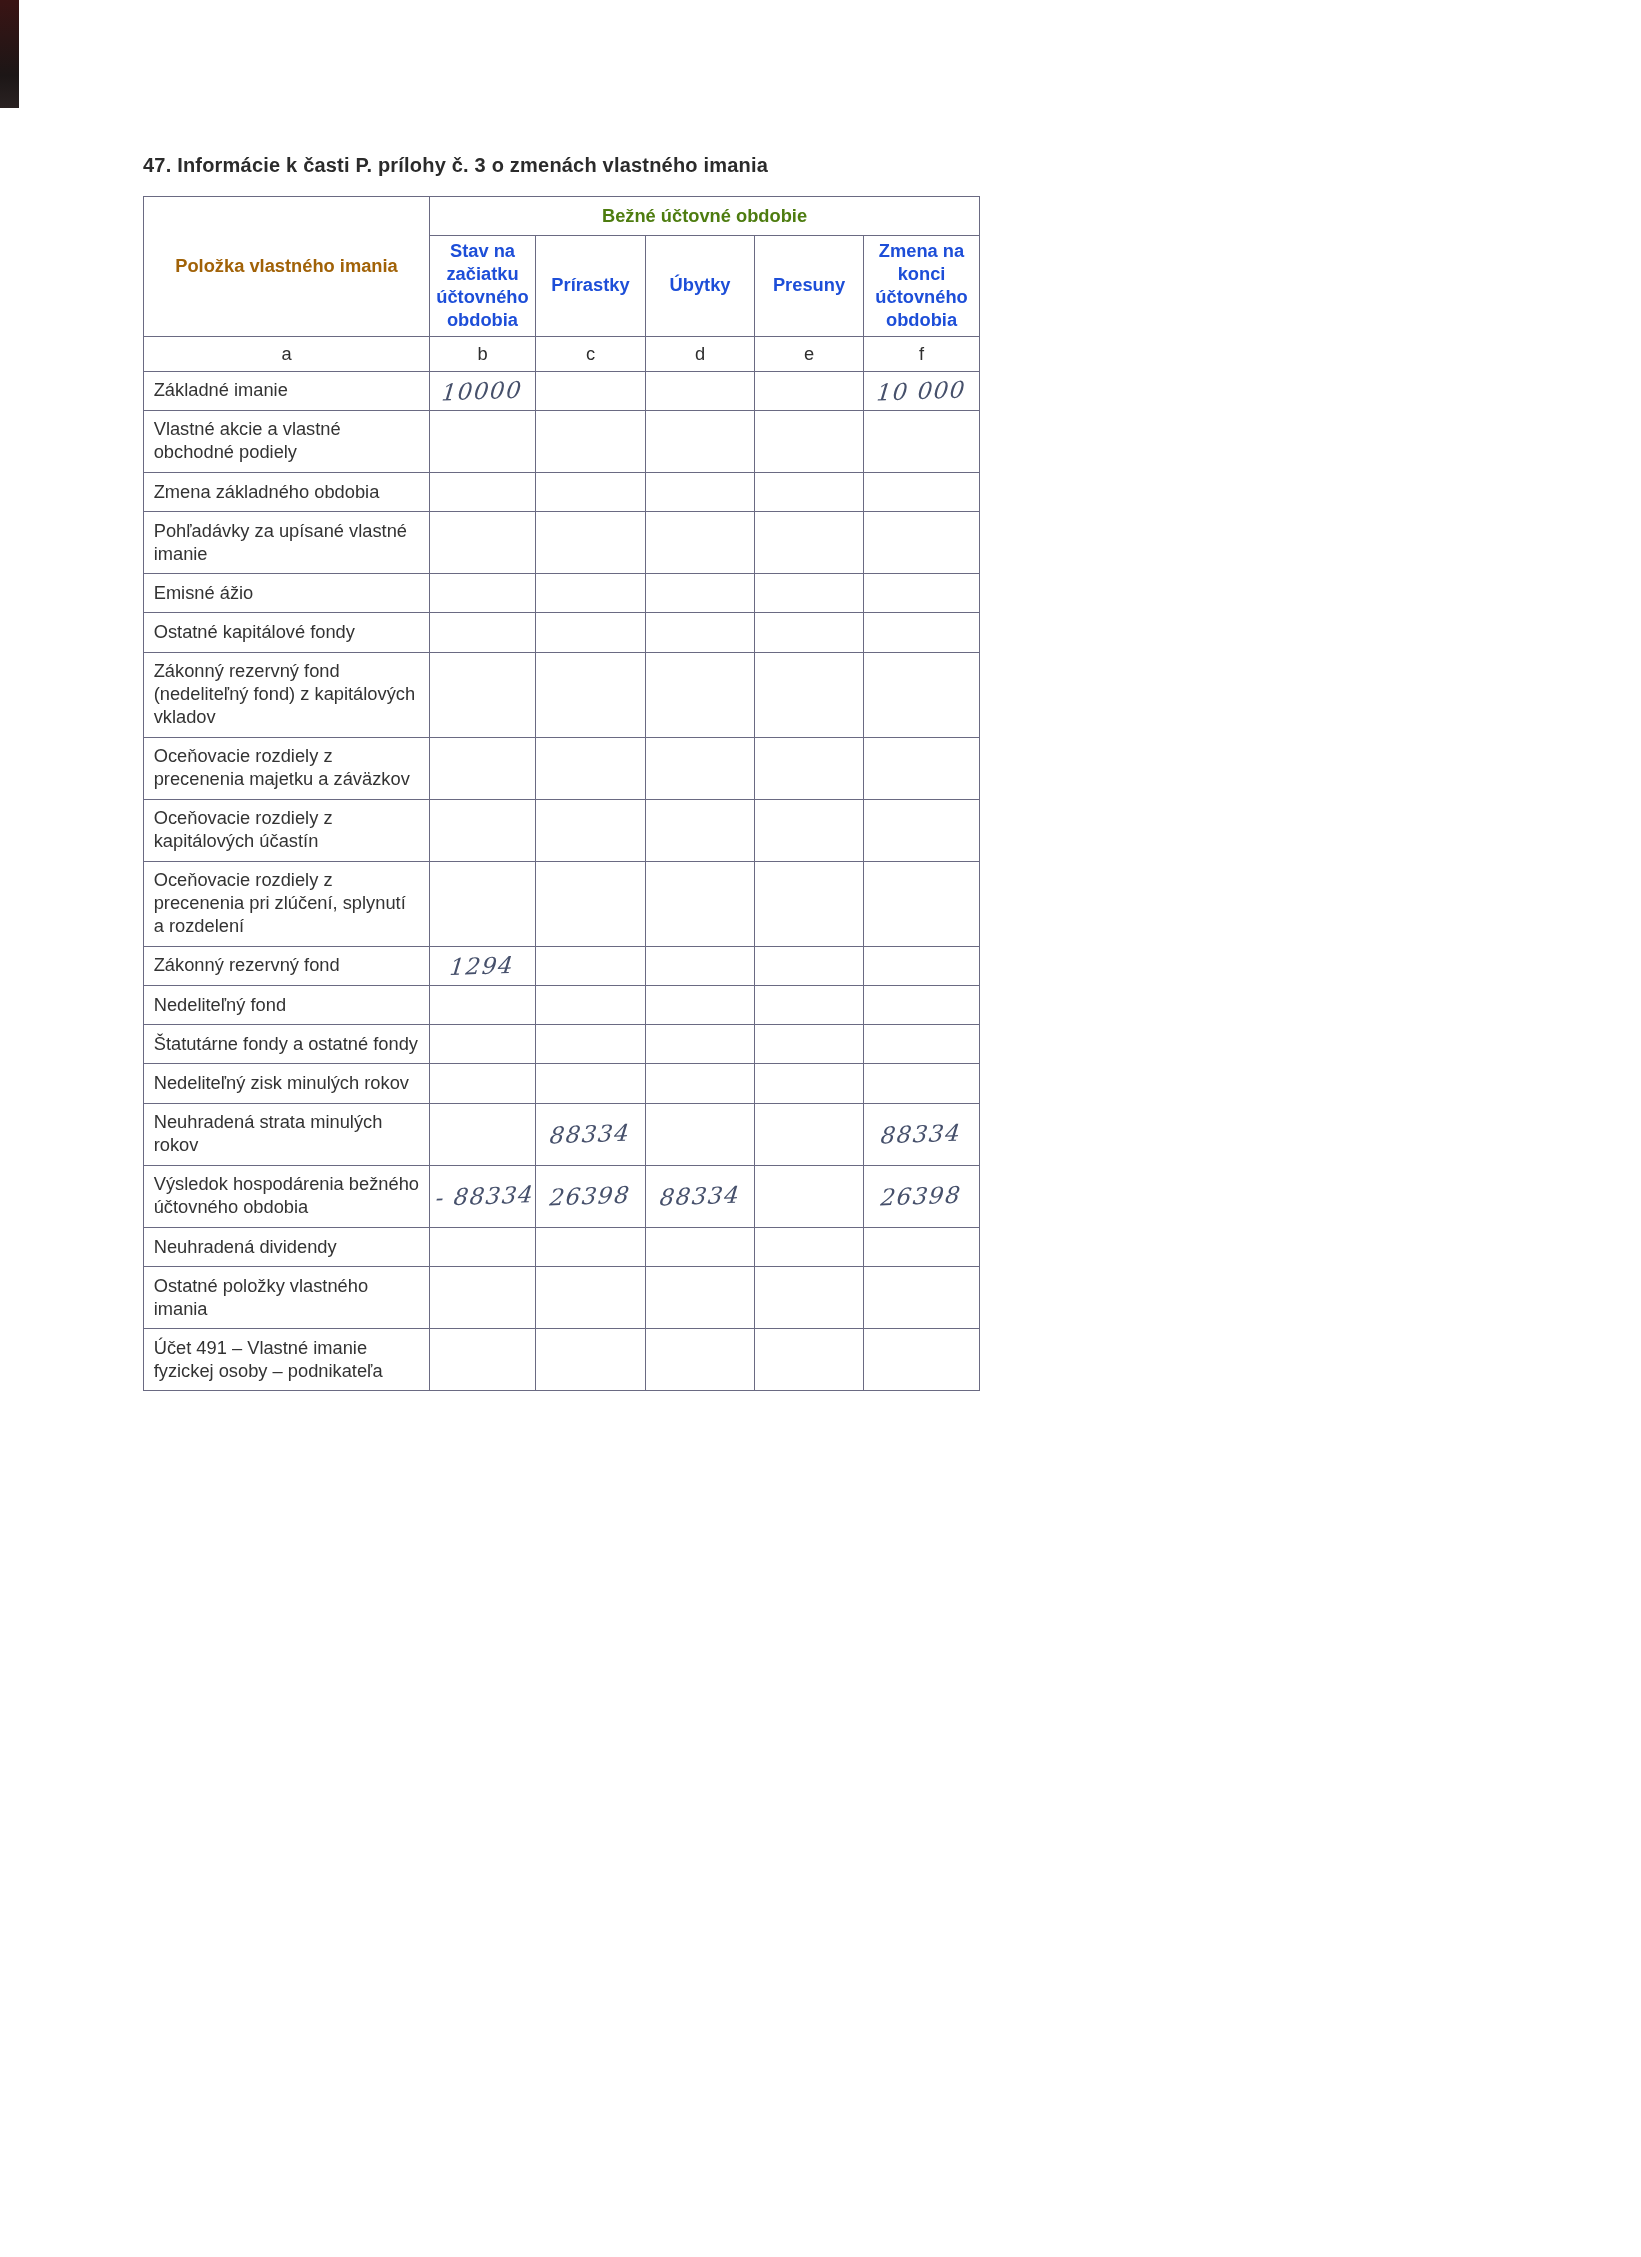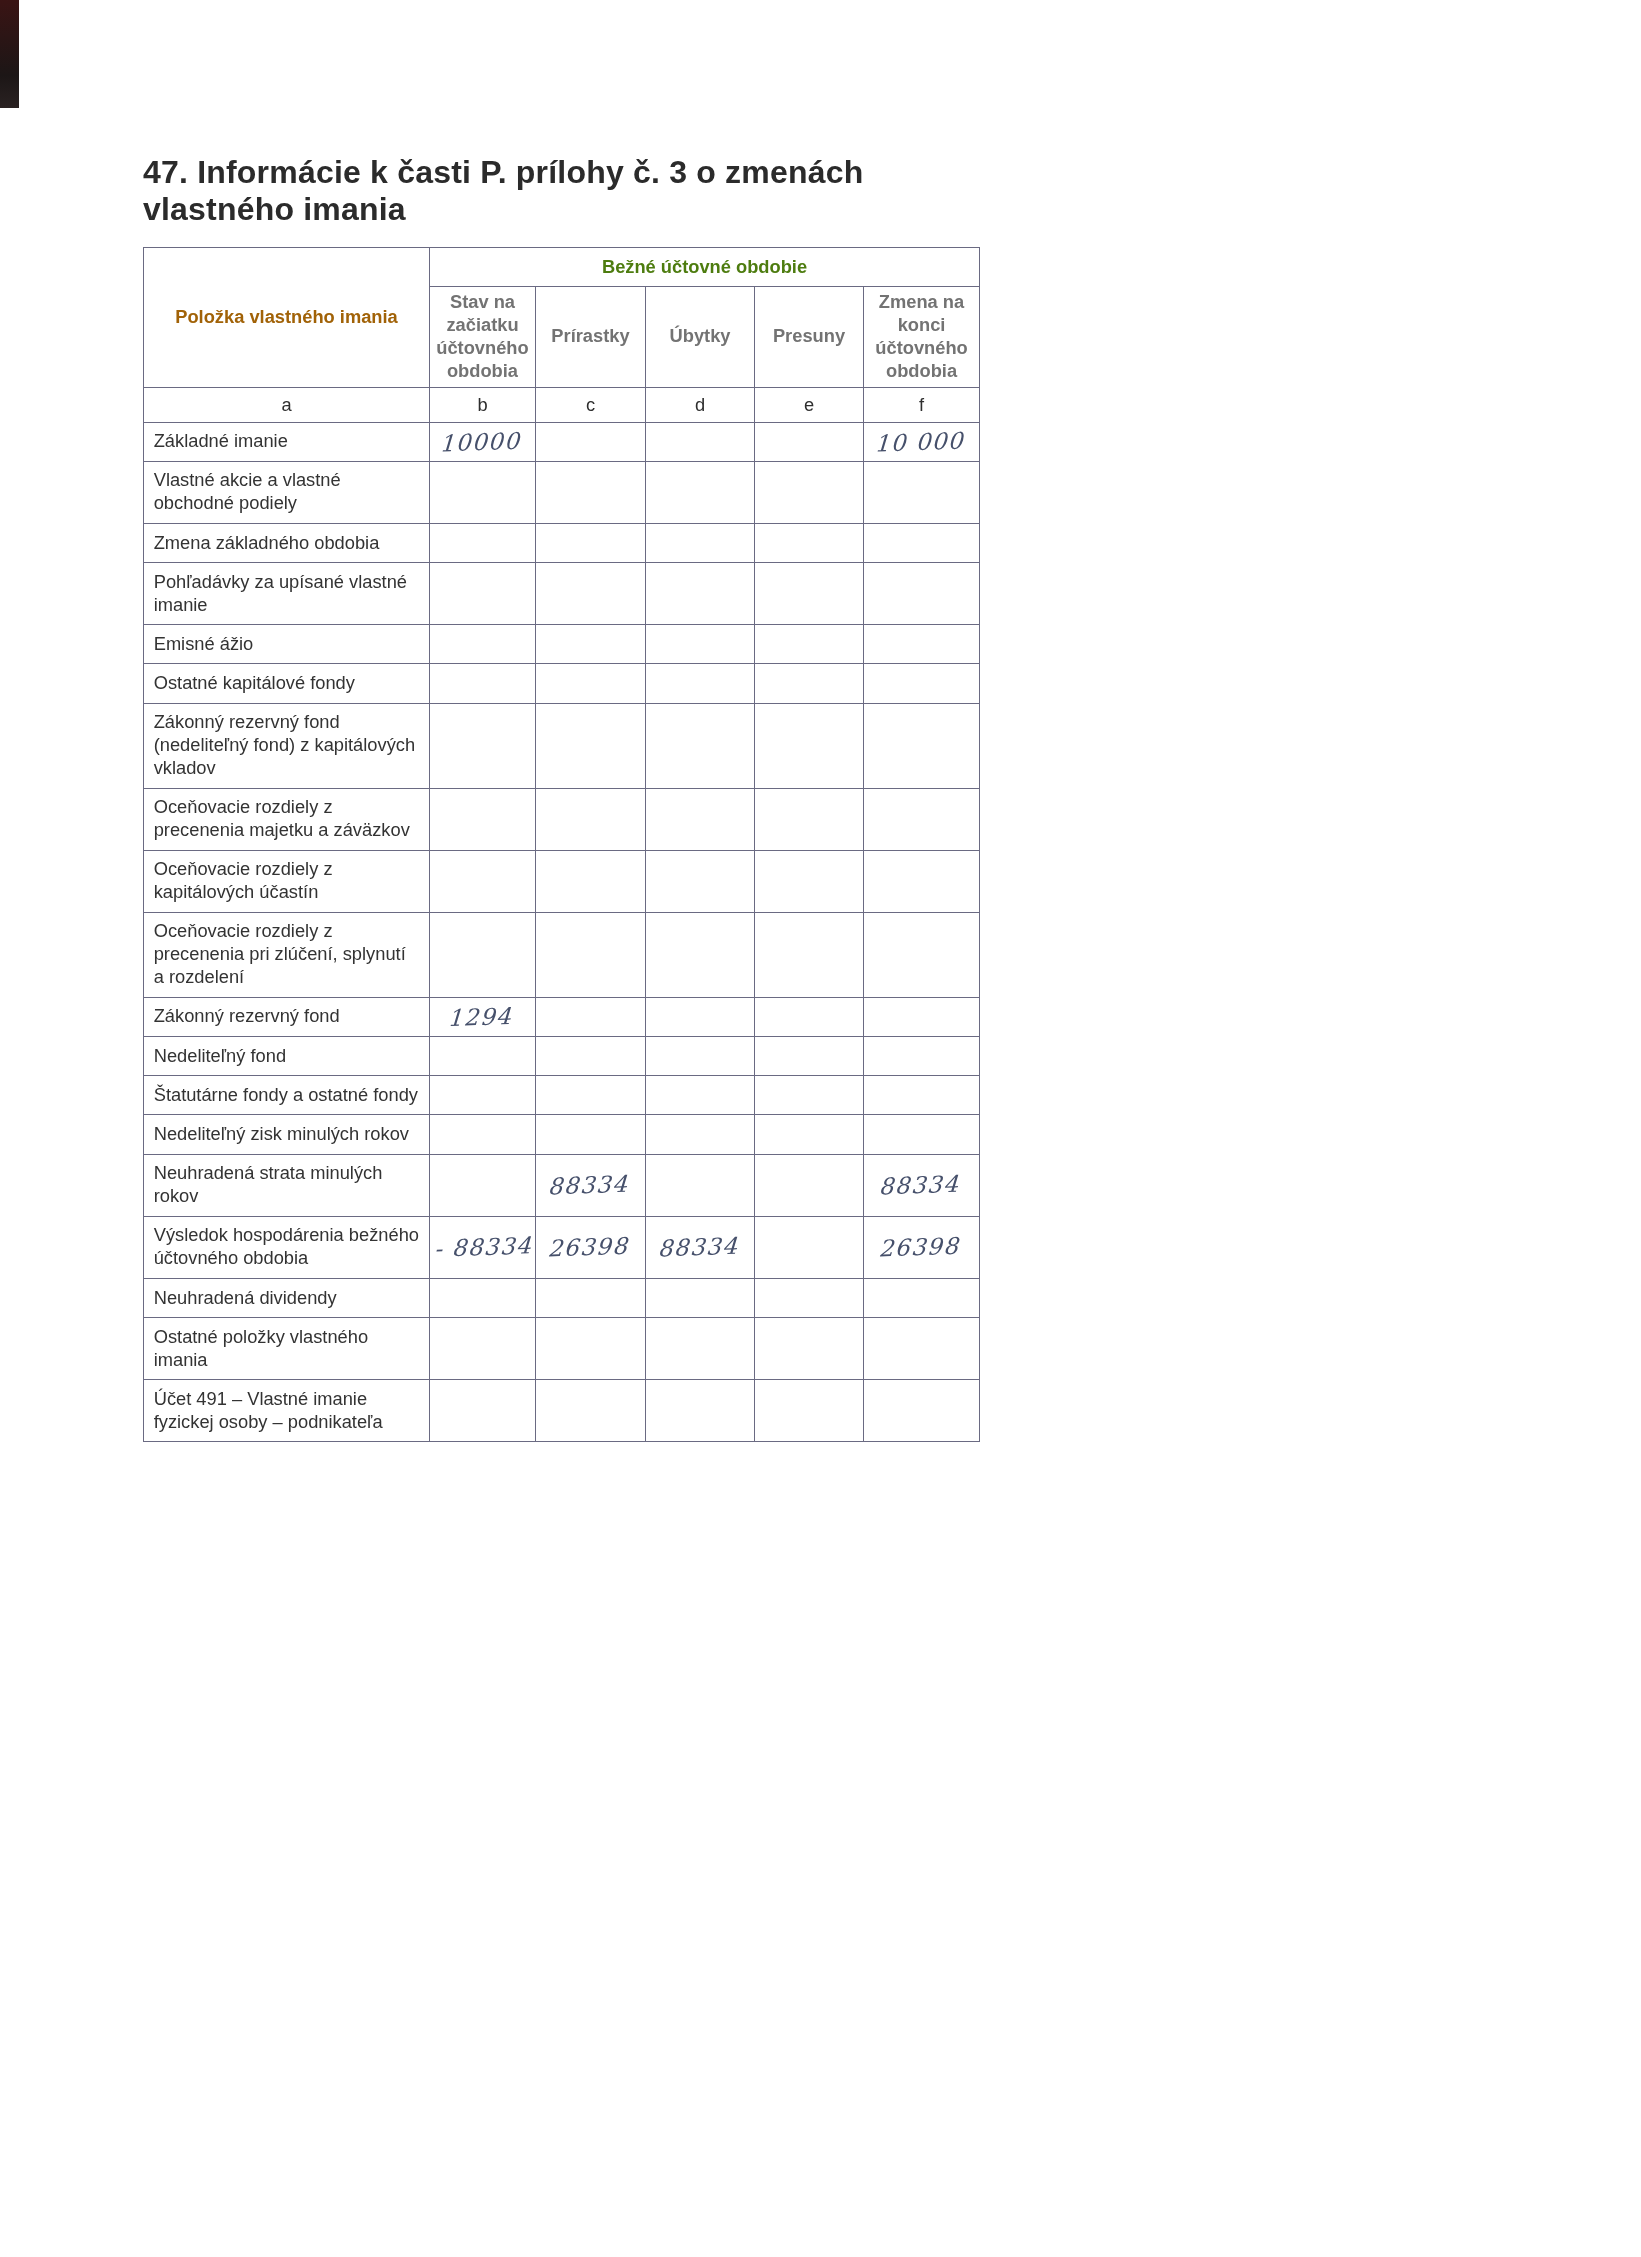--- a/index.html
+++ b/index.html
@@ -23,21 +23,21 @@
     height: 108px;
     background: linear-gradient(180deg, #3a1414 0%, #1c1616 70%, #2a2222 100%);
   }
   .content {
     position: absolute;
     left: 143px;
     top: 154px;
     width: 840px;
   }
   .doc-title {
-    font-size: 32px;
+    font-size: 20px;
     font-weight: bold;
     color: #2b2b2b;
     margin: 0 0 19.3px 0;
     letter-spacing: 0.2px;
   }
   .doc-subtitle {
     font-size: 21px;
     font-weight: normal;
     color: #333333;
     margin: 0 0 23px 0;
@@ -72,21 +72,21 @@
   th.first-col-header {
     font-weight: bold;
     text-align: center;
     color: #a16207;
     padding: 5.8px 9.7px;
   }
   th.sub-header {
     height: 93px;
     font-weight: bold;
     text-align: center;
-    color: #737373;
+    color: #1d4ed8;
     padding: 3.9px 5.8px;
     line-height: 1.25;
   }
   td.letter-cell {
     height: 35px;
     text-align: center;
     font-weight: normal;
     color: #2e2e2e;
   }
   td.label-cell {

